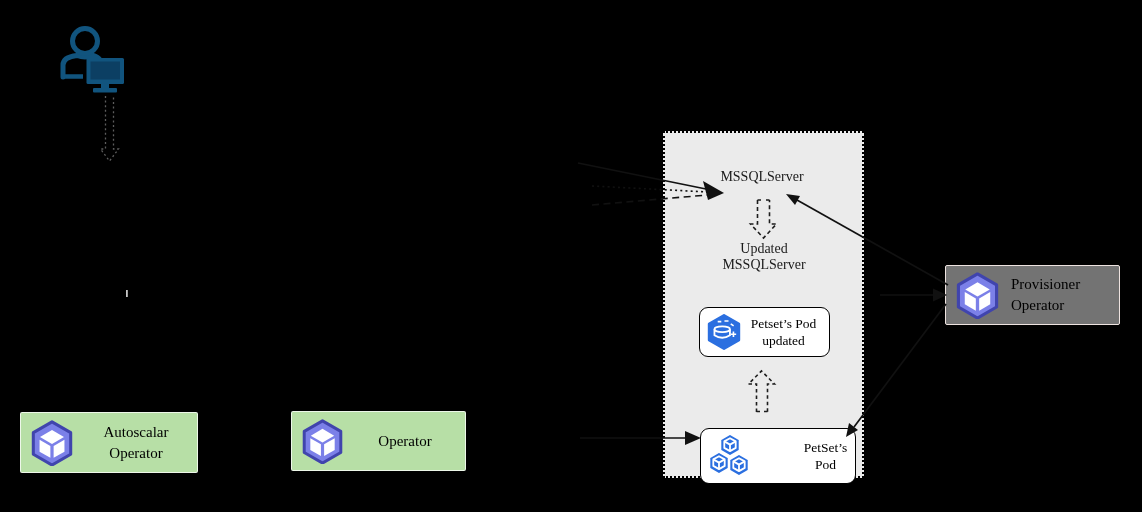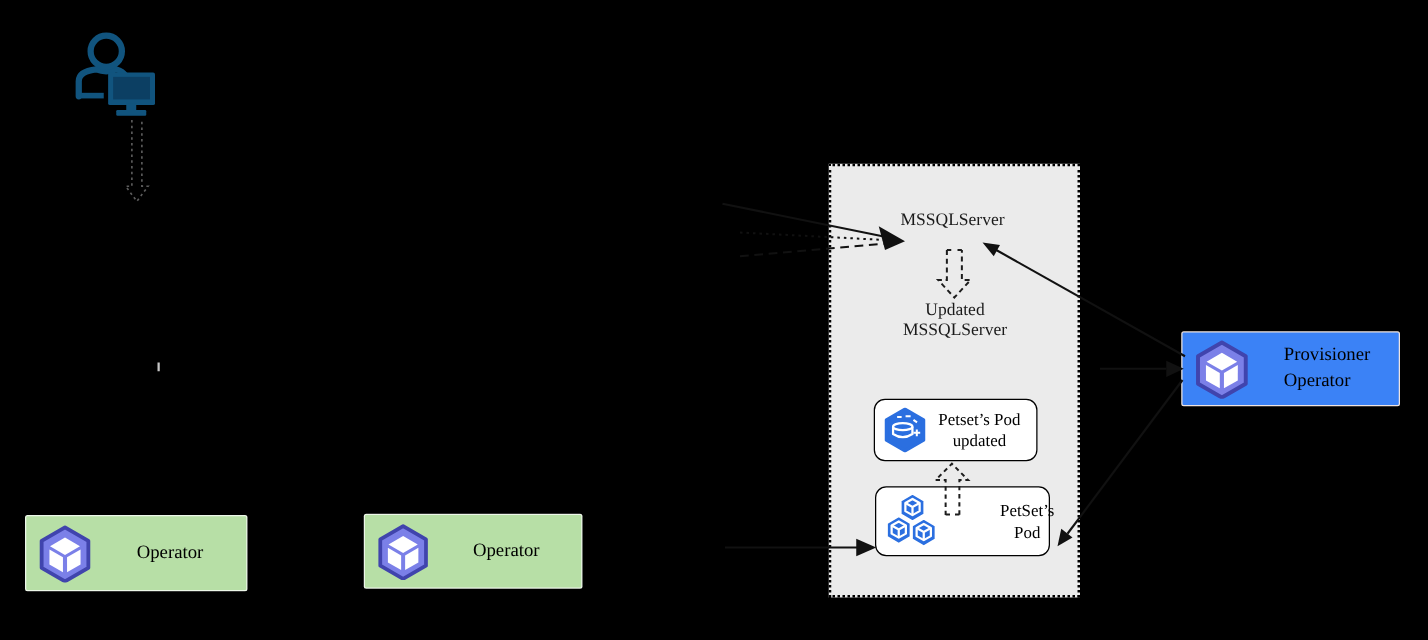--- a/index.html
+++ b/index.html
@@ -12,28 +12,28 @@
   
   #panel{left:663px;top:131px;width:201px;height:347px;background:#ebebeb;border:2px dotted #000;}
 
   
   .panel-label{color:#1a1a1a;font-size:14px;line-height:16px;text-align:center;}
   #mssql-label{left:663px;top:169px;width:198px;}
   #updated-label{left:663px;top:241px;width:202px;}
 
   
   .white-node{background:#fff;border:1.5px solid #000;border-radius:9px;display:flex;align-items:center;}
-  #node-petset-updated{left:699px;top:319px;width:131px;height:50px;}
-  #node-petset{left:700px;top:389px;width:140px;height:56px;gap:48px;}
+  #node-petset-updated{left:699px;top:307px;width:131px;height:50px;}
+  #node-petset{left:700px;top:428px;width:156px;height:56px;gap:48px;}
   .white-node .node-label{flex:1;text-align:center;font-size:13.5px;line-height:17px;color:#000;padding-right:4px;}
 
   
   .op-node{display:flex;align-items:center;border-radius:2px;}
   .op-green{background:#b7dfa6;border:1px solid rgba(255,255,255,0.75);}
-  .op-red{background:#3b82f6;border:1.5px solid #eee3e0;gap:16px;}
+  .op-red{background:#737373;border:1.5px solid #eee3e0;}
   #node-autoscalar{left:20px;top:412px;width:178px;height:61px;}
   #node-opsmanager{left:291px;top:411px;width:175px;height:60px;}
   #node-provisioner{left:945px;top:265px;width:175px;height:60px;}
   .op-node .op-label{flex:1;text-align:center;font-size:15px;line-height:21px;color:#000;}
   #node-provisioner .op-label{text-align:left;padding-left:10px;}
   .op-icon{margin-left:8px;flex:0 0 auto;}
 
   svg{display:block;}
   #overlay{left:0;top:0;width:1142px;height:512px;pointer-events:none;}
 </style>
@@ -84,20 +84,21 @@
   </div>
 
   <div id="node-autoscalar" class="abs op-node op-green">
     <svg class="op-icon" width="46" height="46" viewBox="0 0 48 48">
       <path d="M24 2 L43.5 13.25 V35.75 L24 47 L4.5 35.75 V13.25 Z" fill="#7b80e8" stroke="#4044ad" stroke-width="3.2" stroke-linejoin="round"></path>
       <path d="M24 10.5 L36.5 17.75 L24 25 L11.5 17.75 Z" fill="#fff"></path>
       <path d="M11 20.5 L22.3 27 V39.5 L11 33 Z" fill="#fff"></path>
       <path d="M37 20.5 L25.7 27 V39.5 L37 33 Z" fill="#fff"></path>
     </svg>
     <div class="op-label">
+      <div>Autoscalar</div>
       <div>Operator</div>
     </div>
   </div>
 
   <div id="node-opsmanager" class="abs op-node op-green">
     <svg class="op-icon" width="45" height="45" viewBox="0 0 48 48">
       <path d="M24 2 L43.5 13.25 V35.75 L24 47 L4.5 35.75 V13.25 Z" fill="#7b80e8" stroke="#4044ad" stroke-width="3.2" stroke-linejoin="round"></path>
       <path d="M24 10.5 L36.5 17.75 L24 25 L11.5 17.75 Z" fill="#fff"></path>
       <path d="M11 20.5 L22.3 27 V39.5 L11 33 Z" fill="#fff"></path>
       <path d="M37 20.5 L25.7 27 V39.5 L37 33 Z" fill="#fff"></path>

